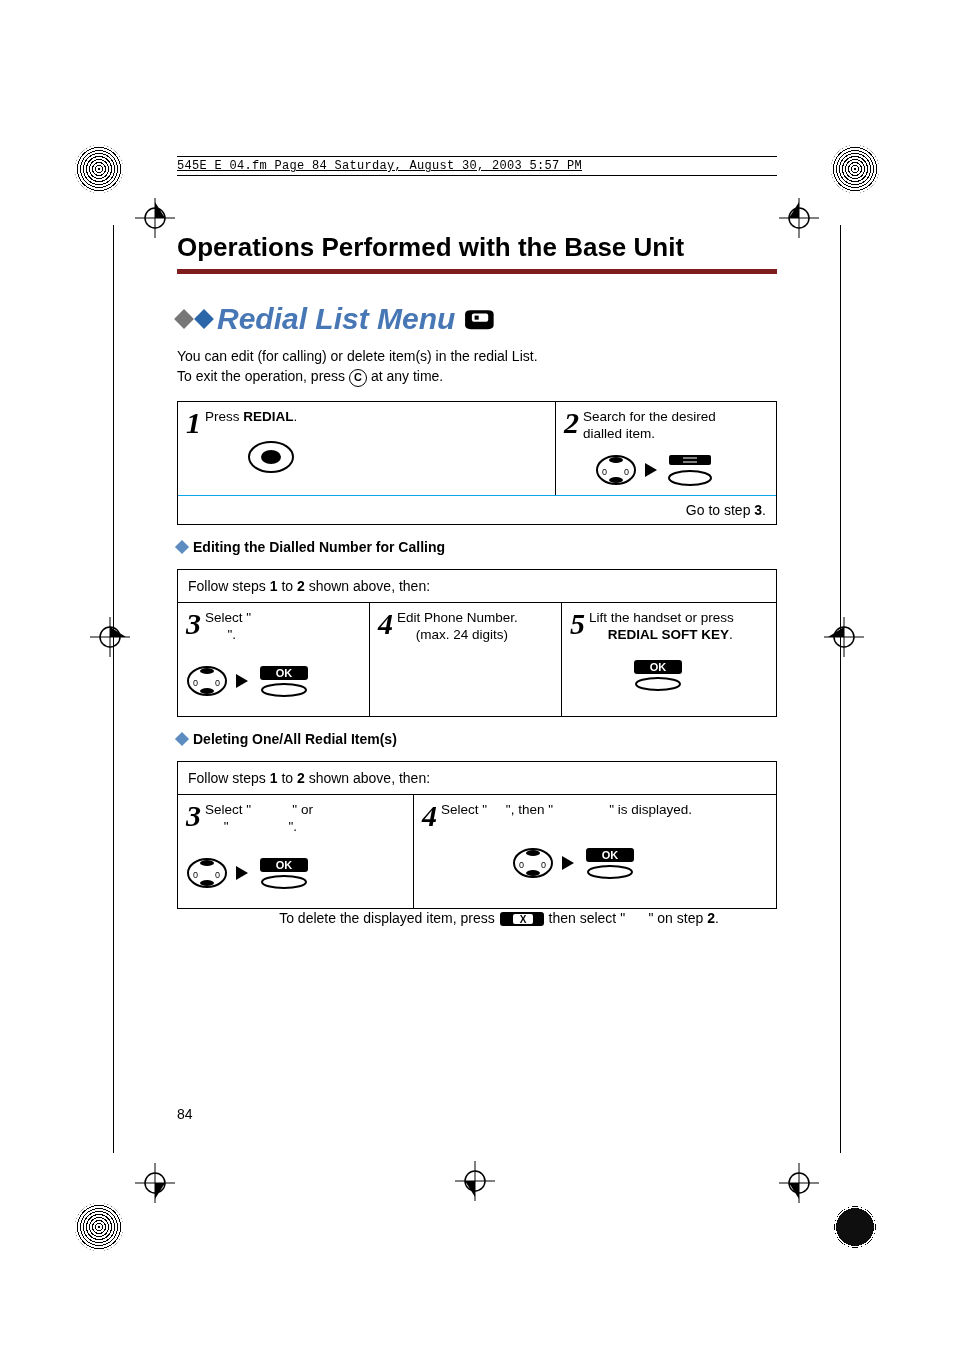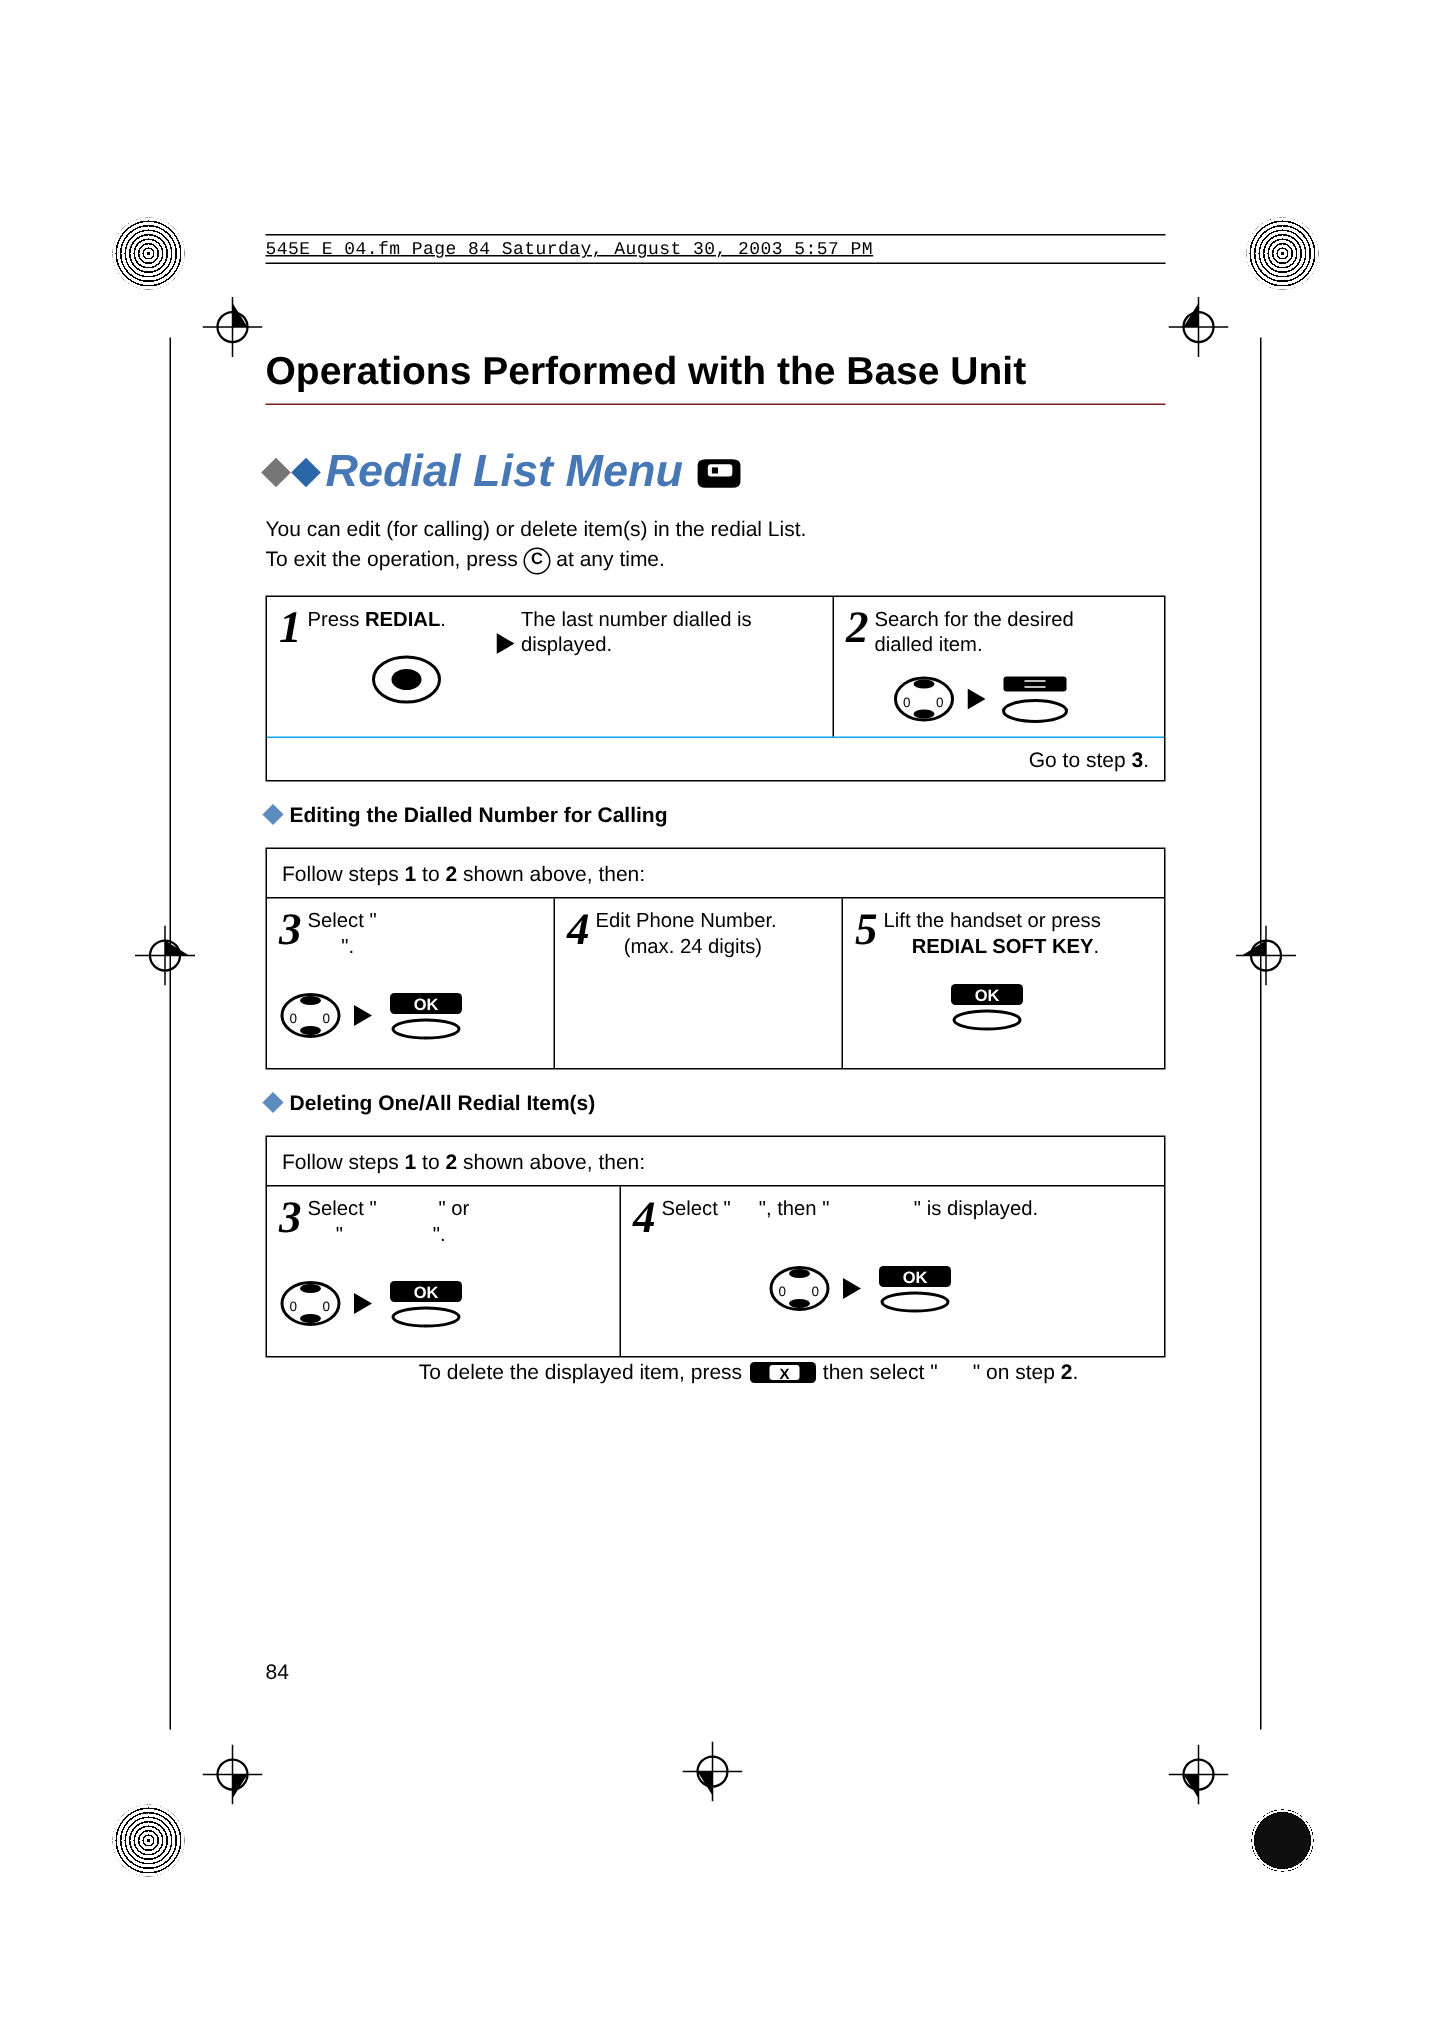--- a/index.html
+++ b/index.html
@@ -22,21 +22,21 @@
   .rm-bot { bottom: 150px; left: 455px; }
   .rm-bl2 { bottom: 148px; left: 135px; }
   .rm-br2 { bottom: 148px; right: 135px; }
   .vline { position: absolute; width: 1px; background: #000; }
 
   
   .page { position: absolute; left: 177px; top: 156px; width: 600px; }
   .header-rule { border-top: 1px solid #000; border-bottom: 1px solid #000; padding: 2px 0; margin-bottom: 6px; }
   .header-file { font-family: "Courier New", monospace; font-size: 12px; letter-spacing: .3px; text-decoration: underline; }
 
-  h1.page-title { font-size: 26px; font-weight: bold; margin-top: 56px; border-bottom: 1px solid #7f1d1d; padding-bottom: 6px; }
+  h1.page-title { font-size: 26px; font-weight: bold; margin-top: 56px; border-bottom: 5px solid #7f1d1d; padding-bottom: 6px; }
 
   .section-title-row { display: flex; align-items: center; gap: 6px; margin-top: 28px; }
   .diamond { width: 14px; height: 14px; transform: rotate(45deg); }
   .diamond.grey { background: #777; }
   .diamond.blue { background: #2a66a8; }
   .section-title { font-size: 30px; font-weight: bold; color: #4777b5; font-style: italic; }
 
   .baseunit-icon { width: 34px; height: 24px; }
   .baseunit-icon svg { width: 34px; height: 24px; }
 
@@ -175,28 +175,20 @@
             </div>
             <div class="icons-row" style="margin-left:60px; margin-top:14px;">
               <span class="jogdial">
                 <svg width="50" height="36" viewBox="0 0 50 36">
                     <ellipse cx="25" cy="18" rx="22" ry="15" fill="none" stroke="#000" stroke-width="2"></ellipse>
                     <ellipse cx="25" cy="18" rx="10" ry="7" fill="#000"></ellipse>
                   </svg>
               </span>
             </div>
           </div>
-          <div style="flex:1 1 auto; display:flex; align-items:flex-start; gap:4px; margin-left:28px;">
-            <span class="arrow-icon" style="margin-top:18px;">
-              <svg width="12" height="14" viewBox="0 0 12 14">
-                  <path d="M0 0 L12 7 L0 14 Z" fill="#000"></path>
-                </svg>
-            </span>
-            <div class="step-text" style="max-width:170px;">The last number dialled is displayed.</div>
-          </div>
         </div>
       </div>
       <div class="cell row1-b">
         <div class="step-text">
           <span class="bignum">2</span>
           <span>Search for the desired dialled item.</span>
         </div>
         <div class="icons-row" style="margin-top:10px; justify-content:center;">
           <span class="nav-icon">
             <svg width="42" height="34" viewBox="0 0 42 34">

